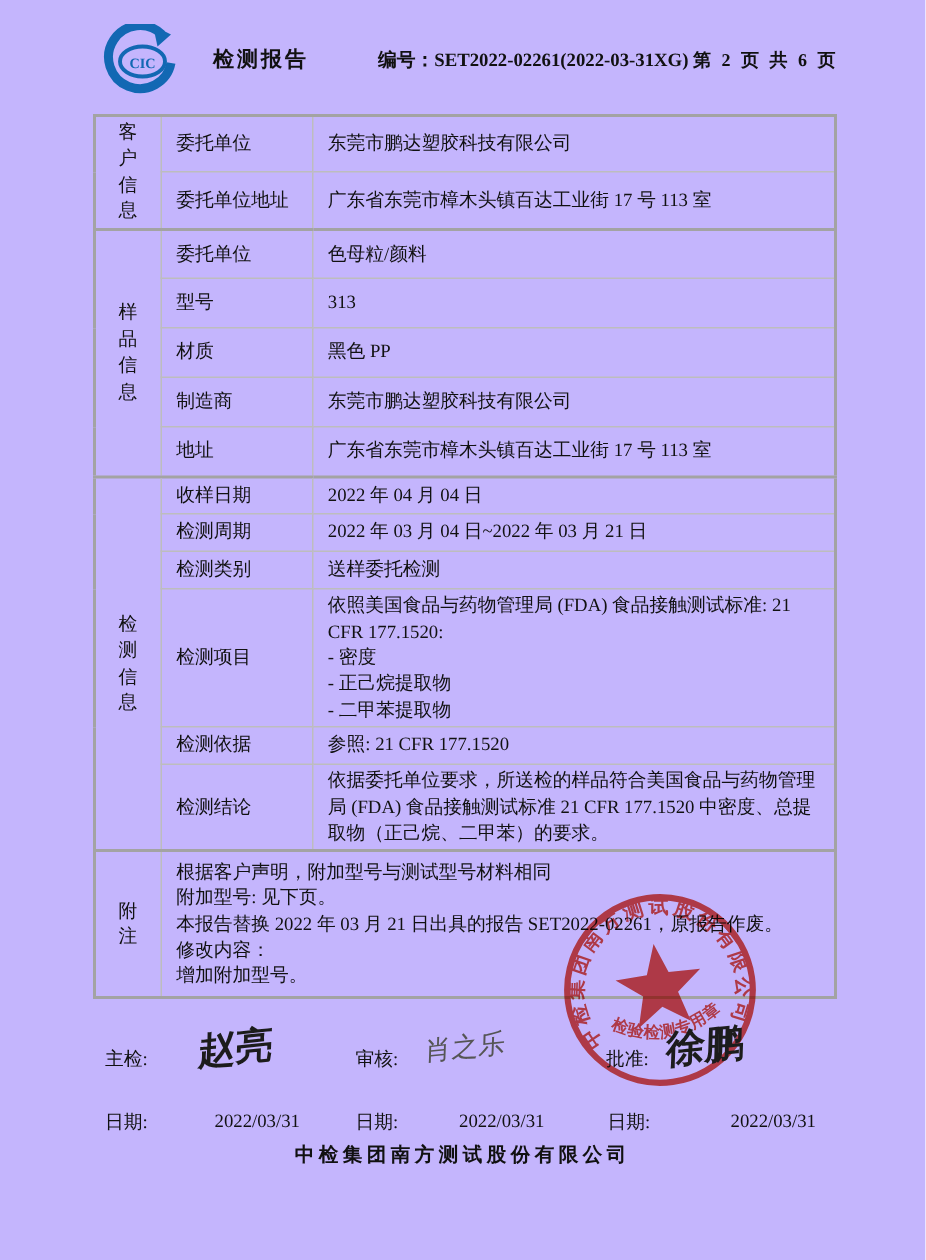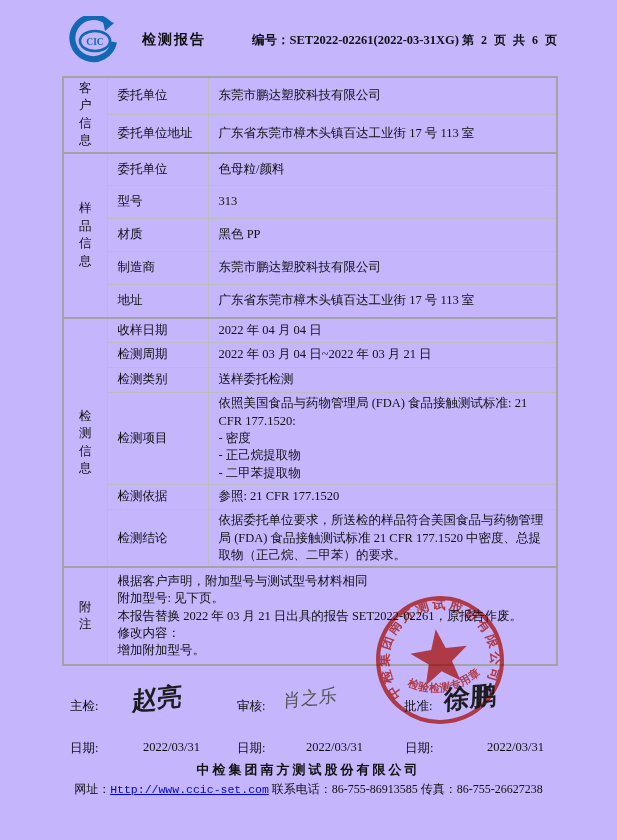--- a/index.html
+++ b/index.html
@@ -185,18 +185,15 @@
     <span class="abs" style="left:70px;top:60px;">日期:</span>
     <span class="abs" style="left:143px;top:60px;">2022/03/31</span>
     <span class="abs" style="left:237px;top:60px;">日期:</span>
     <span class="abs" style="left:306px;top:60px;">2022/03/31</span>
     <span class="abs" style="left:405px;top:60px;">日期:</span>
     <span class="abs" style="left:487px;top:60px;">2022/03/31</span>
   </div>
 
   <div class="footer">
     <div class="company">中检集团南方测试股份有限公司</div>
-    <div class="line">
-      <span>网址：</span><span class="url">Http://www.ccic-set.com</span><span> 联系电话：</span><span>86-755-86913585</span><span> 传真：</span><span>86-755-26627238</span>
-    </div>
   </div>
 
 </div>
 
 </body></html>

